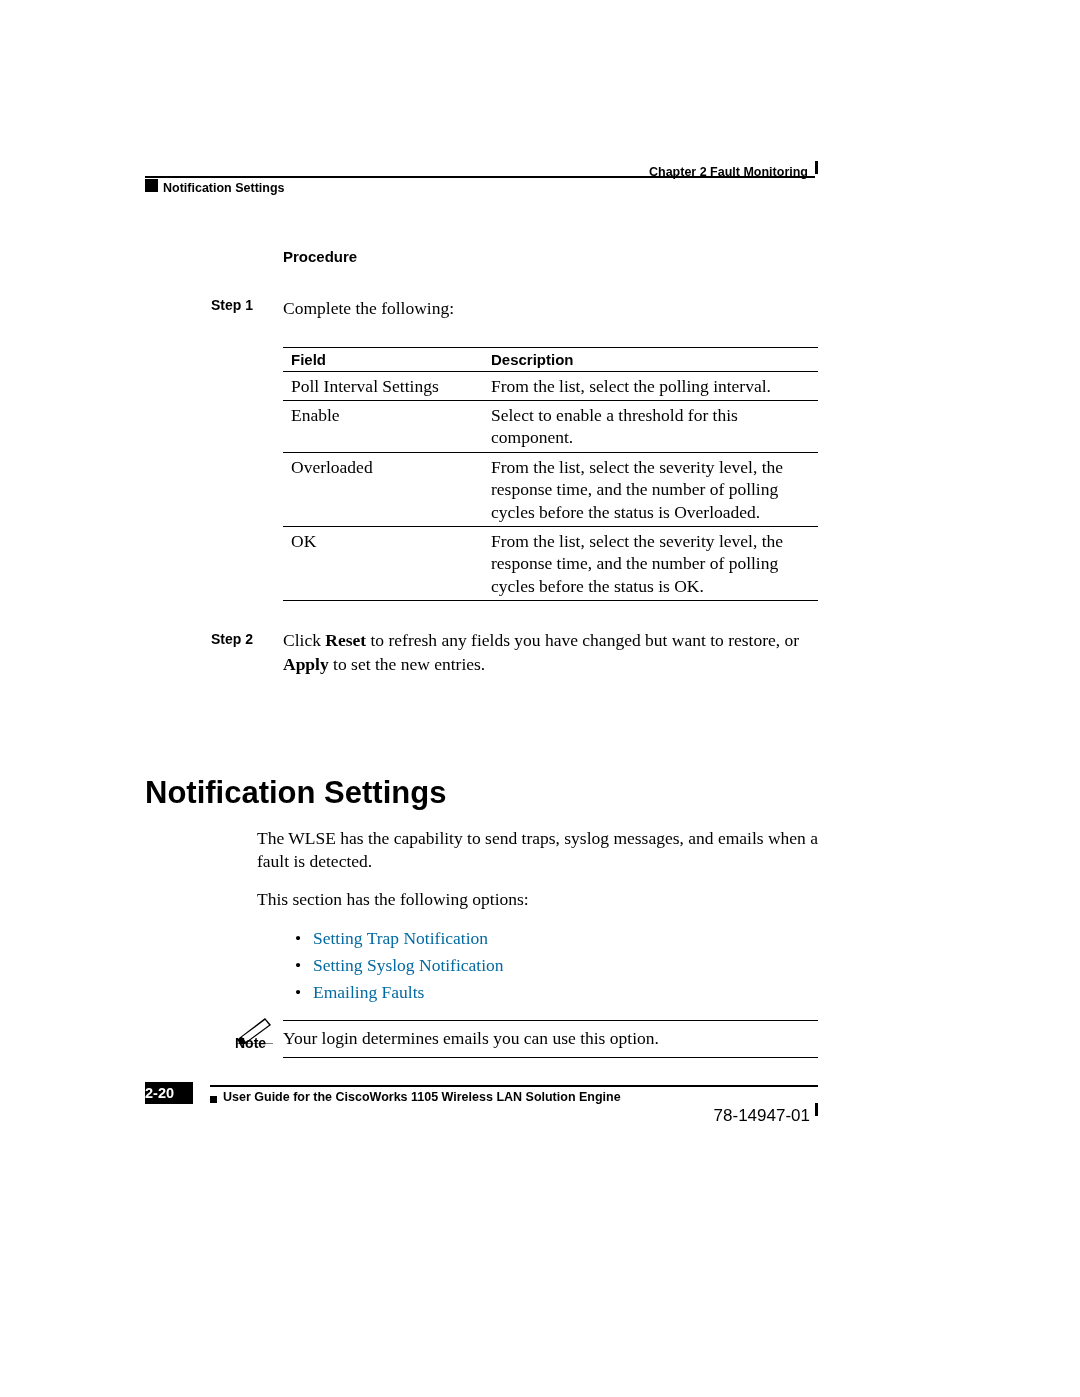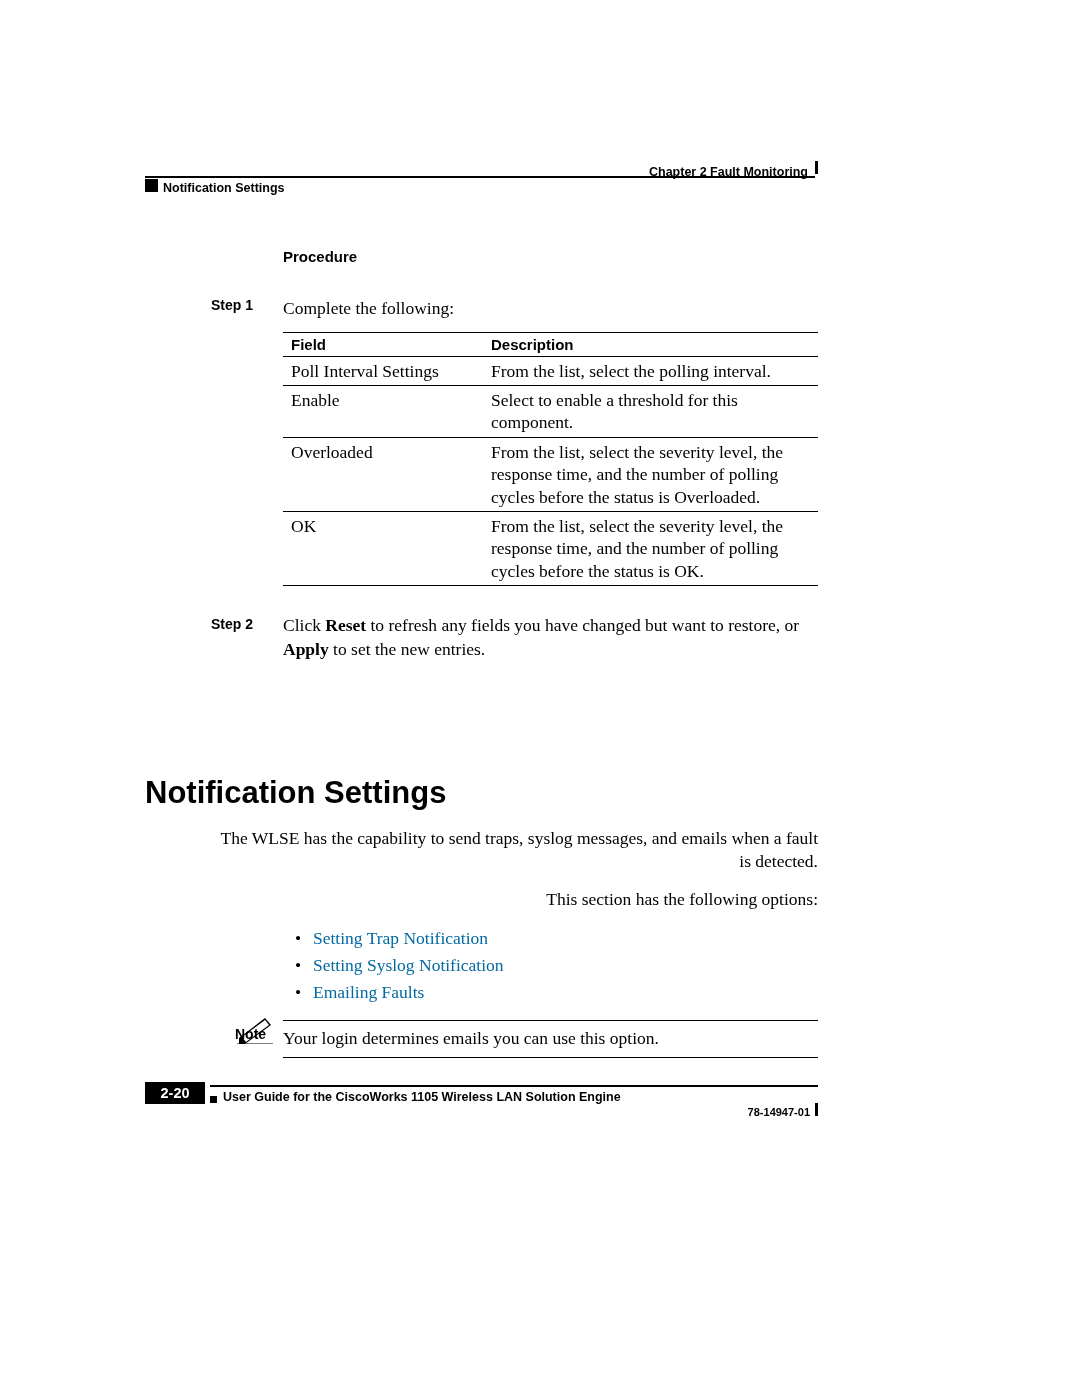--- a/index.html
+++ b/index.html
@@ -80,21 +80,21 @@
     font-family: Arial, Helvetica, sans-serif;
     font-weight: bold;
     font-size: 14px;
   }
   .step-text { line-height: 1.35; }
 
   
   table.fd {
     border-collapse: collapse;
     width: 100%;
-    margin-top: 11px;
+    margin-top: 26px;
     font-size: 17.5px;
   }
   table.fd th, table.fd td {
     text-align: left;
     vertical-align: top;
     padding: 3px 8px 3px 8px;
   }
   table.fd th {
     font-family: Arial, Helvetica, sans-serif;
     font-weight: bold;
@@ -118,24 +118,23 @@
     top: 775px;
     width: 673px;
   }
   .section-heading {
     font-family: Arial, Helvetica, sans-serif;
     font-weight: bold;
     font-size: 31px;
     margin-bottom: 16px;
   }
   .section-para {
-    margin-left: 64px;
+    margin-left: 112px;
     line-height: 1.33;
     margin-bottom: 14px;
-    text-align: right;
   }
   ul.options {
     margin-left: 138px;
     list-style: none;
     margin-bottom: 14px;
   }
   ul.options li {
     position: relative;
     padding-left: 30px;
     line-height: 1.55;
@@ -157,21 +156,21 @@
   }
   .note-icon {
     position: absolute;
     left: -48px;
     top: -6px;
   }
   .note-icon svg { width: 40px; height: 30px; }
   .note-label {
     position: absolute;
     left: -48px;
-    top: 6px;
+    top: 15px;
     font-family: Arial, Helvetica, sans-serif;
     font-weight: bold;
     font-size: 14px;
   }
   .note-rule-top {
     border-top: 0.8px solid #000;
     height: 0;
     margin-bottom: 6px;
     margin-left: 0;
   }
@@ -195,45 +194,45 @@
     position: absolute;
     left: 223px;
     top: 1090px;
     font-size: 12.5px;
     font-weight: bold;
   }
   .ftr-page-box {
     position: absolute;
     left: 145px;
     top: 1082px;
-    width: 60px;
+    width: 48px;
     height: 22px;
     background: #000;
     color: #fff;
     font-family: Arial, Helvetica, sans-serif;
     font-weight: bold;
     font-size: 14.5px;
-    text-align: center;
+    text-align: left;
     line-height: 22px;
   }
   .ftr-small-sq {
     position: absolute;
     left: 210px;
     top: 1096px;
     width: 7px;
     height: 7px;
     background: #000;
   }
   .ftr-docnum {
     position: absolute;
     right: 270px;
     top: 1106px;
     font-family: Arial, Helvetica, sans-serif;
-    font-weight: bold;
-    font-size: 11px;
+    font-weight: normal;
+    font-size: 17px;
   }
   .ftr-rightbar {
     position: absolute;
     left: 815px;
     top: 1103px;
     width: 3px;
     height: 13px;
     background: #000;
   }
 </style>

